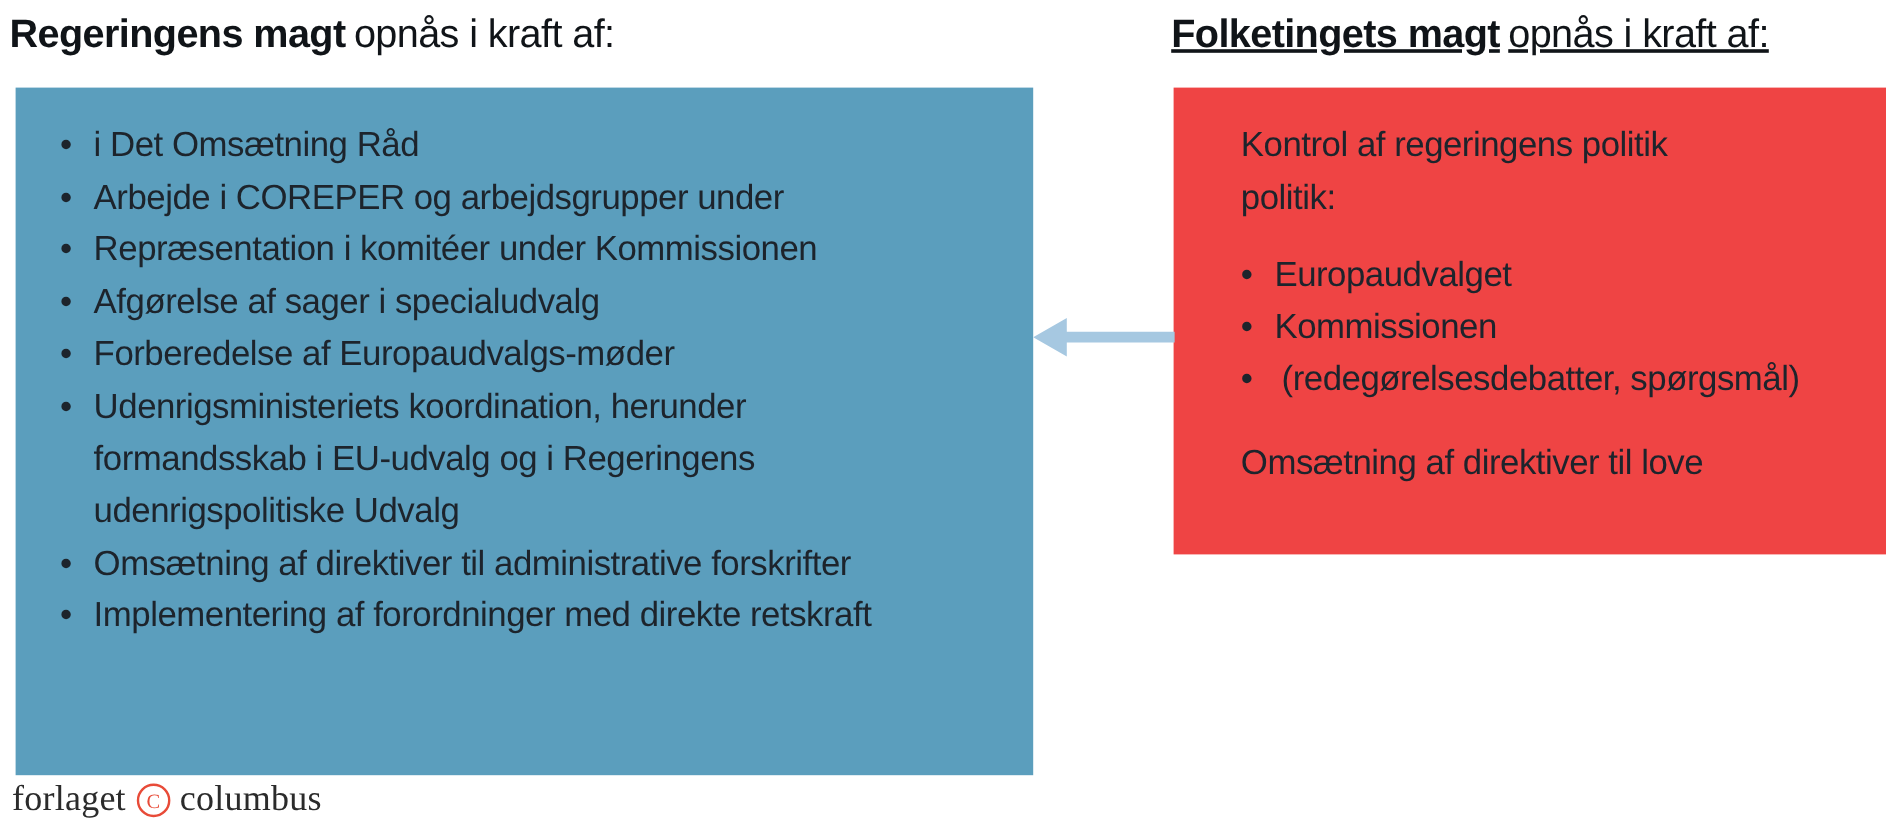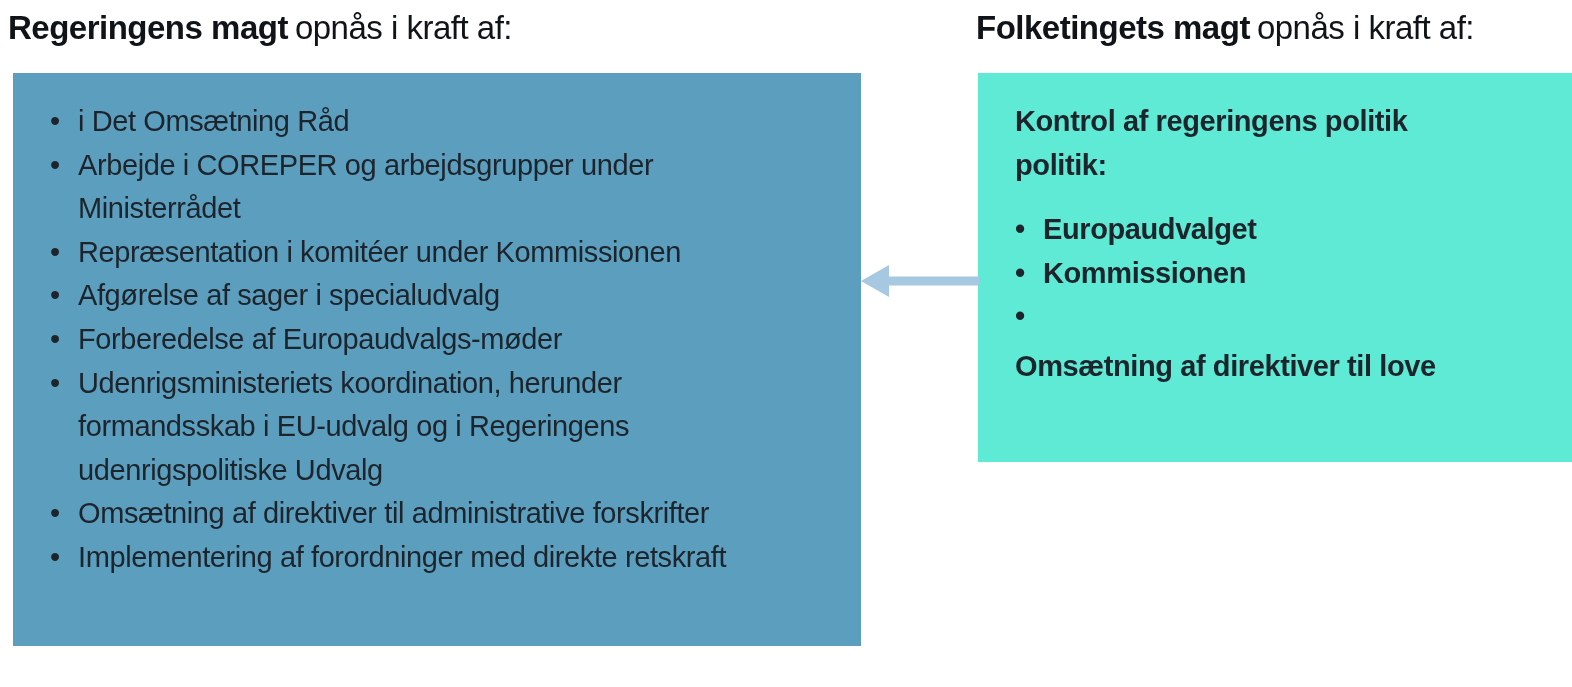--- a/index.html
+++ b/index.html
@@ -20,58 +20,57 @@
     position: absolute;
     top: 9px;
     font-size: 33px;
     letter-spacing: -0.5px;
     color: #101418;
     white-space: nowrap;
   }
   .title .bold { font-weight: 700; }
   .title .rest { margin-left: 7px; font-weight: 400; }
   .title-left  { left: 8px; }
-  .title-right { left: 976px; }
+  .title-right { left: 976px; text-decoration: underline; }
 
   .box {
     position: absolute;
     box-sizing: border-box;
   }
   .box-left {
     left: 13px;
     top: 73px;
     width: 848px;
     height: 573px;
     background: #5b9ebd; 
     padding: 27px 18px 0 37px;
   }
   .box-right {
     left: 978px;
     top: 73px;
     width: 594px;
     height: 389px;
-    background: #5eead4; 
-    padding: 27px 14px 0 37px;
-    font-weight: bold;
+    background: #ef4444; 
+    padding: 27px 14px 0 56px;
   }
   .line, .bullet {
     font-size: 29px;
     line-height: 43.6px;
     letter-spacing: -0.4px;
     white-space: nowrap;
   }
   .li { display: flex; align-items: flex-start; }
   .li .bullet {
     flex: 0 0 28px;
     width: 28px;
   }
   .li .lines { flex: 1 1 auto; }
   .indent-sm { padding-left: 6px; }
   .intro { margin-bottom: 21px; }
-  .closing { margin-top: 6px; }
+  .closing { margin-top: 26px; }
 
   .arrow-svg {
     position: absolute;
     left: 861px;
     top: 263px;
     width: 118px;
     height: 36px;
     display: block;
   }
 
@@ -118,21 +117,20 @@
     <div class="li">
       <span class="bullet">•</span>
       <div class="lines">
         <div class="line">i Det Omsætning Råd</div>
       </div>
     </div>
     <div class="li">
       <span class="bullet">•</span>
       <div class="lines">
         <div class="line">Arbejde i COREPER og arbejdsgrupper under</div>
-        <div class="line">Ministerrådet</div>
       </div>
     </div>
     <div class="li">
       <span class="bullet">•</span>
       <div class="lines">
         <div class="line">Repræsentation i komitéer under Kommissionen</div>
       </div>
     </div>
     <div class="li">
       <span class="bullet">•</span>
@@ -181,23 +179,31 @@
     </div>
     <div class="li">
       <span class="bullet">•</span>
       <div class="lines">
         <div class="line">Kommissionen</div>
       </div>
     </div>
     <div class="li">
       <span class="bullet">•</span>
       <div class="lines">
+        <div class="line indent-sm">(redegørelsesdebatter, spørgsmål)</div>
       </div>
     </div>
     <div class="line closing">Omsætning af direktiver til love</div>
   </div>
 
   <svg class="arrow-svg" viewBox="0 0 118 36" xmlns="http://www.w3.org/2000/svg">
     <polygon points="0,18 28,2 28,13.5 118,13.5 118,22.5 28,22.5 28,34" fill="#a6c8e1"></polygon>
   </svg>
 
+  <div class="footer">
+    <span>forlaget</span>
+    <span class="copy-circle">
+        <span>C</span>
+      </span>
+    <span>columbus</span>
+  </div>
 
 </div>
 
 </body></html>

